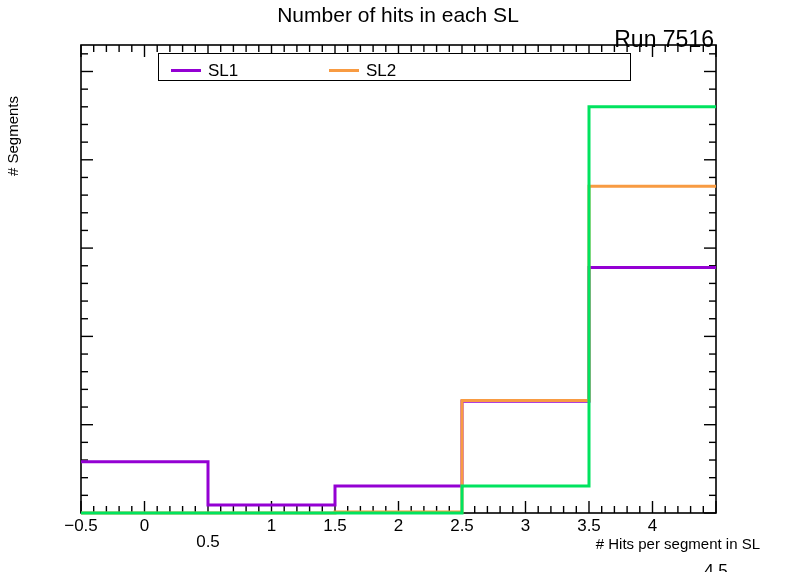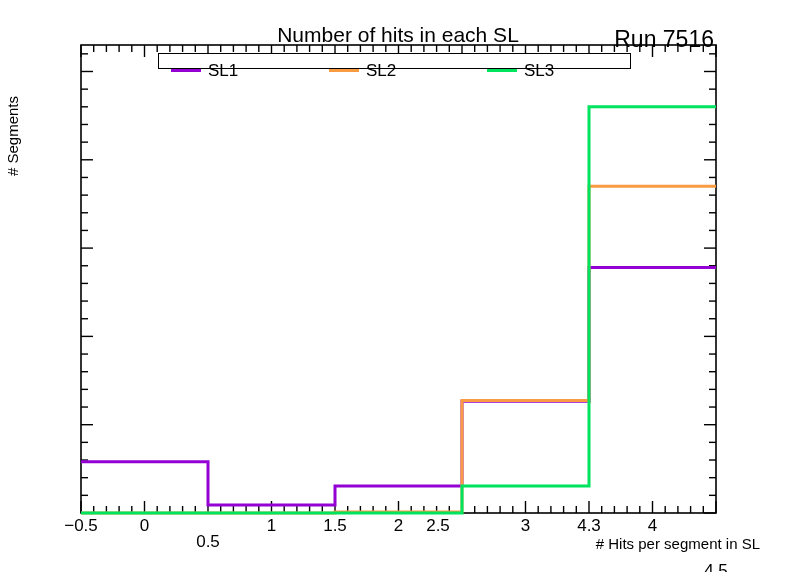--- a/index.html
+++ b/index.html
@@ -24,21 +24,20 @@
   }
   .abs { position: absolute; }
 
   #chart-title {
     left: 0; top: 3px;
     width: 796px;
     text-align: center;
     font-size: 21px;
     line-height: 24px;
     white-space: nowrap;
-    margin-top: 20px;
   }
   #run-label {
     right: 82px;
     top: 26px;
     font-size: 23px;
     line-height: 26px;
     white-space: nowrap;
   }
   #y-axis-title {
     left: 4px;
@@ -62,21 +61,21 @@
     font-size: 17px;
     line-height: 17px;
     text-align: left;
     white-space: nowrap;
     transform: translateX(-50%);
   }
   #legend-box {
     left: 158px;
     top: 53px;
     width: 473px;
-    height: 16px;
+    height: 28px;
     border: 1px solid #000000;
     background: #ffffff;
     box-sizing: border-box;
   }
   .legend-entry {
     position: absolute;
     top: 0;
     height: 32px;
     display: flex;
     align-items: center;
@@ -277,35 +276,31 @@
   </svg>
 
   <div class="abs" id="ytick-labels"></div>
   <div class="abs" id="xtick-labels">
       <div class="abs xtick-label" style="left: 81px;">−0.5</div>
       <div class="abs xtick-label" style="left: 144.5px;">0</div>
       <div class="abs xtick-label" style="left: 208px; margin-top: 16px;">0.5</div>
       <div class="abs xtick-label" style="left: 271.5px;">1</div>
       <div class="abs xtick-label" style="left: 335px;">1.5</div>
       <div class="abs xtick-label" style="left: 398.5px;">2</div>
-      <div class="abs xtick-label" style="left: 438px;">2.5</div>
+      <div class="abs xtick-label" style="left: 462px;">2.5</div>
       <div class="abs xtick-label" style="left: 525.5px;">3</div>
-      <div class="abs xtick-label" style="left: 589px;">4.3</div>
+      <div class="abs xtick-label" style="left: 589px;">3.5</div>
       <div class="abs xtick-label" style="left: 652.5px;">4</div>
       <div class="abs xtick-label" style="left: 716px; margin-top: 45px;">4.5</div>
     </div>
 
   <div class="abs" id="legend-box">
       <div class="legend-entry" style="left: 12px;">
         <span class="legend-swatch" style="background: rgb(148, 0, 211);"></span>
         <span class="legend-text">SL1</span>
       </div>
       <div class="legend-entry" style="left: 170px;">
         <span class="legend-swatch" style="background: rgb(248, 155, 66);"></span>
         <span class="legend-text">SL2</span>
       </div>
-      <div class="legend-entry" style="left: 328px;">
-        <span class="legend-swatch" style="background: rgb(0, 227, 95);"></span>
-        <span class="legend-text">SL3</span>
-      </div>
     </div>
 
 </div>
 
 </body></html>

